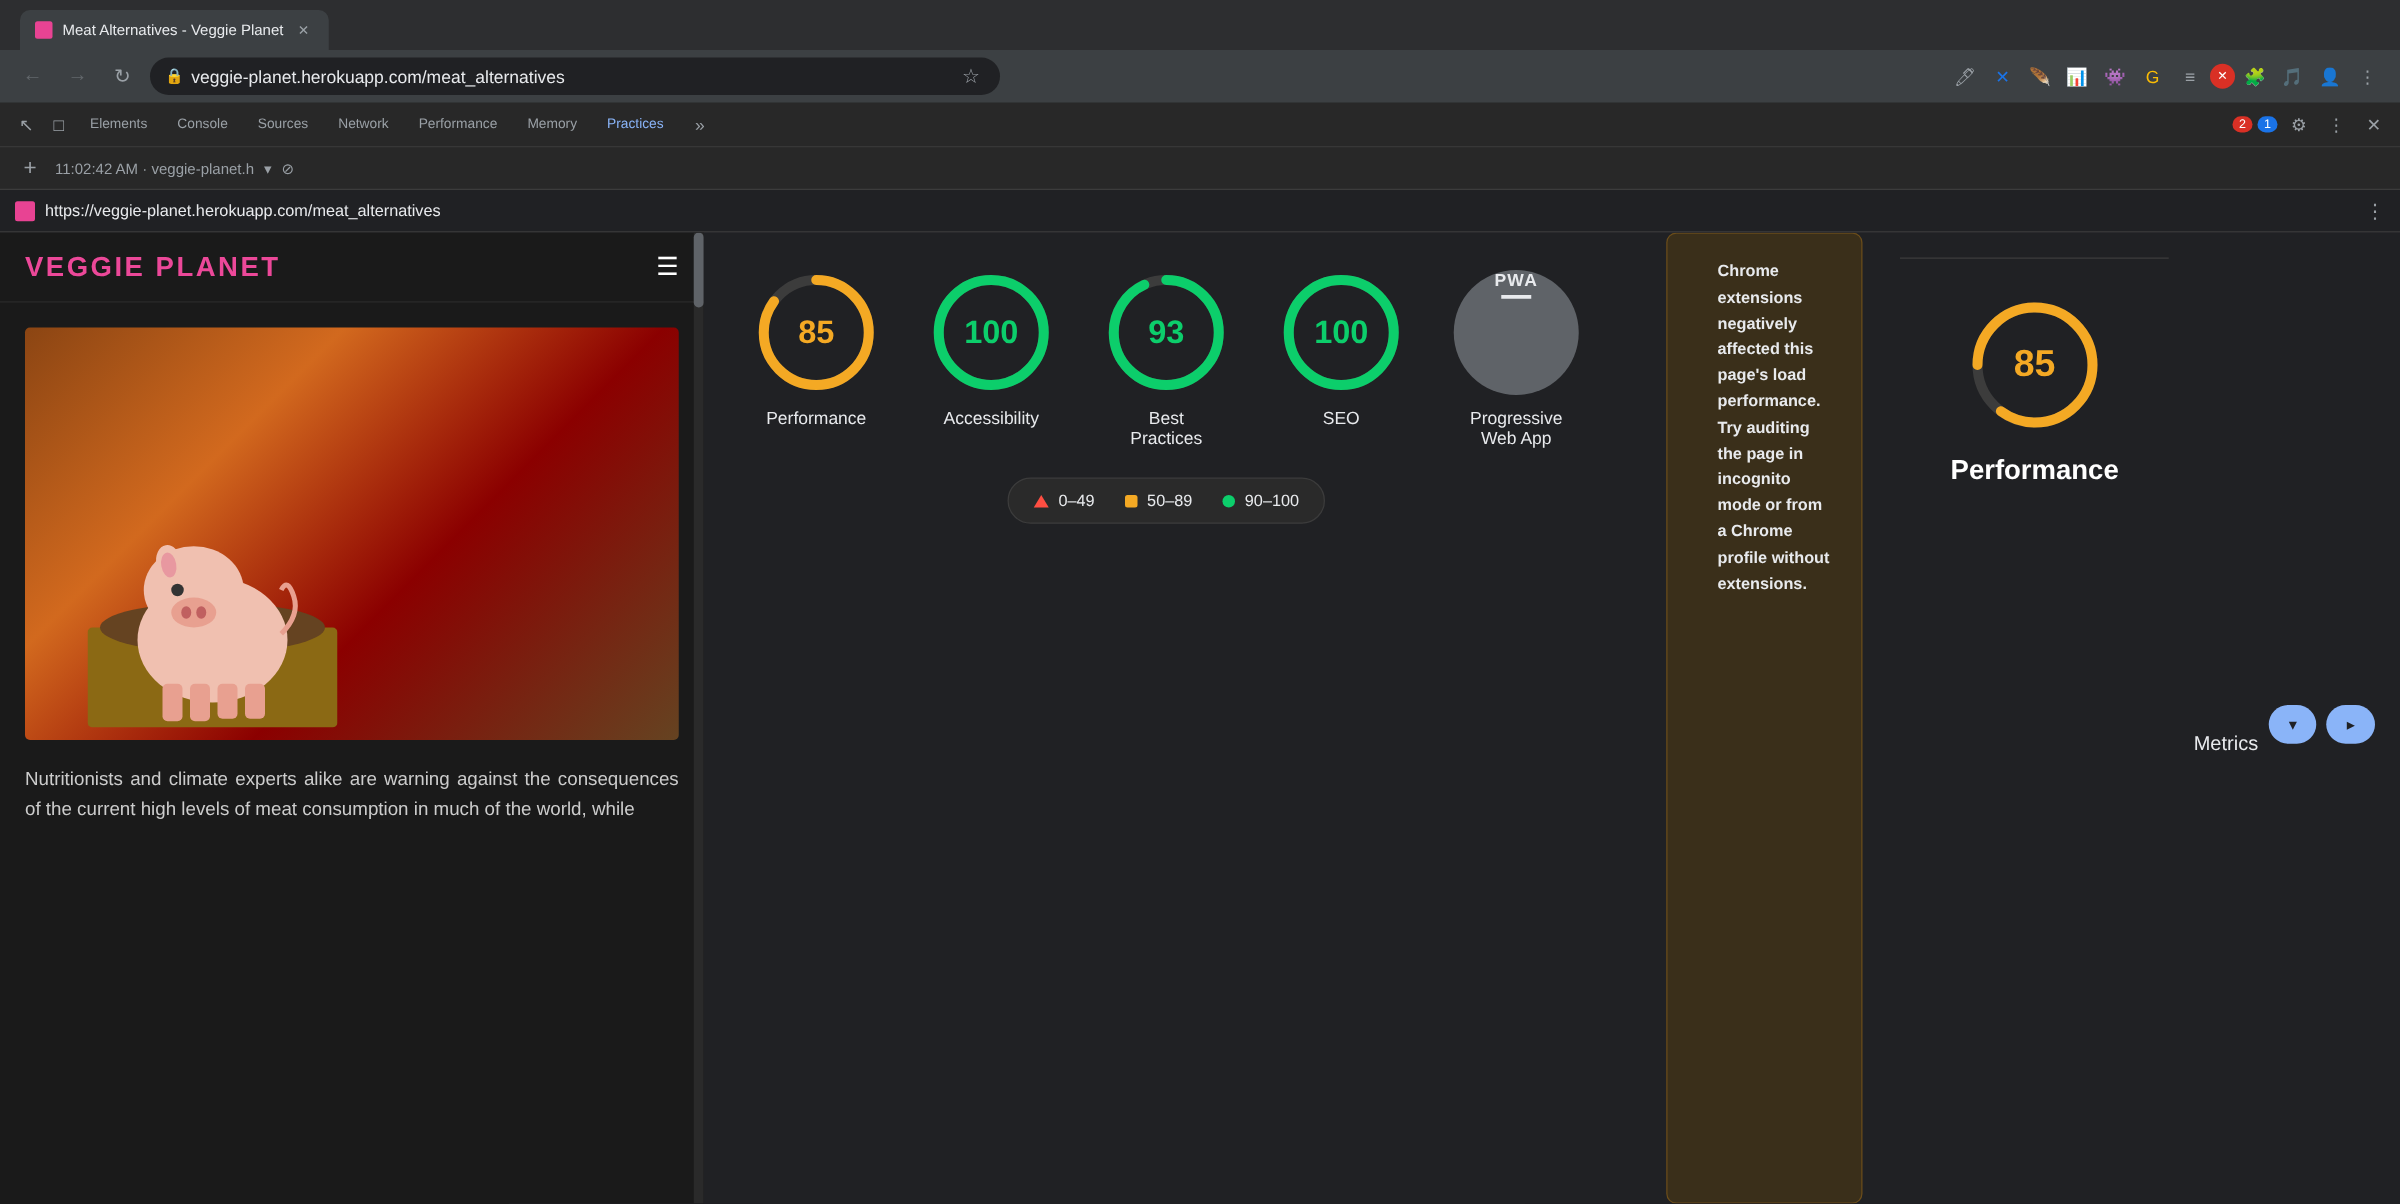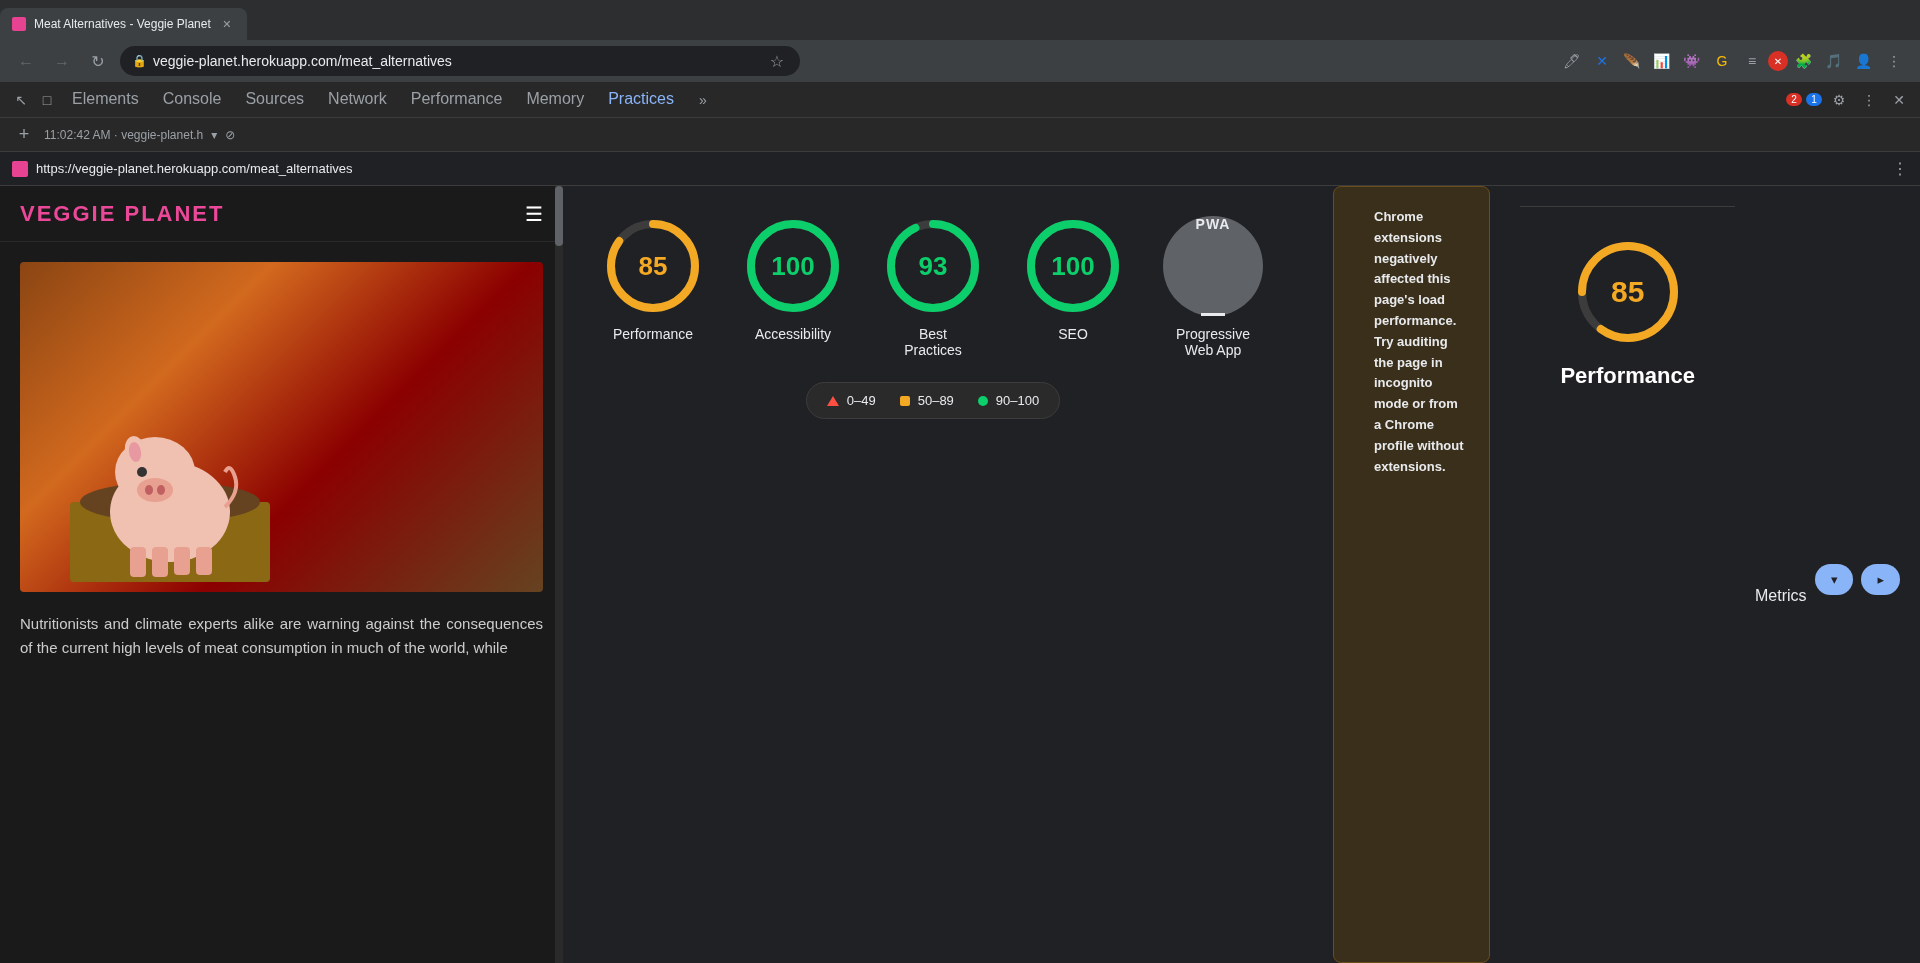--- a/index.html
+++ b/index.html
@@ -1,38 +1,38 @@
 <!DOCTYPE html>
 <html><head>
   <meta charset="utf-8">
   <style>
     * { margin: 0; padding: 0; box-sizing: border-box; }
     body { width: 1920px; height: 963px; overflow: hidden; font-family: -apple-system, BlinkMacSystemFont, 'Segoe UI', Arial, sans-serif; background: #202124; display: flex; flex-direction: column; }
 
     
     .browser-chrome { background: #3c4043; display: flex; flex-direction: column; flex-shrink: 0; }
-    .tab-bar { height: 40px; background: #2d2e30; display: flex; align-items: flex-end; padding: 0 0; }
+    .tab-bar { height: 40px; background: #2d2e30; display: flex; align-items: flex-end; padding: 0 16px; }
     .tab { background: #3c4043; height: 32px; min-width: 220px; border-radius: 8px 8px 0 0; display: flex; align-items: center; padding: 0 12px; gap: 8px; font-size: 13px; color: #e8eaed; }
     .tab-favicon { width: 14px; height: 14px; background: #e84393; border-radius: 2px; flex-shrink: 0; }
     .tab-title { flex: 1; white-space: nowrap; overflow: hidden; text-overflow: ellipsis; font-size: 12px; }
     .tab-close { width: 16px; height: 16px; border-radius: 50%; display: flex; align-items: center; justify-content: center; cursor: pointer; color: #9aa0a6; font-size: 11px; }
 
     .address-bar-row { height: 42px; background: #3c4043; display: flex; align-items: center; padding: 0 12px; gap: 8px; }
     .nav-btn { width: 28px; height: 28px; border-radius: 50%; display: flex; align-items: center; justify-content: center; cursor: pointer; color: #9aa0a6; font-size: 16px; }
     .nav-btn.disabled { opacity: 0.4; cursor: default; }
     .address-input { flex: 1; max-width: 680px; height: 30px; background: #202124; border: none; border-radius: 15px; display: flex; align-items: center; padding: 0 12px; gap: 6px; cursor: text; }
     .address-input .lock-icon { color: #9aa0a6; font-size: 12px; }
     .address-text { color: #e8eaed; font-size: 14px; flex: 1; }
     .star-btn { color: #9aa0a6; font-size: 16px; cursor: pointer; padding: 4px; }
     .toolbar-icons { display: flex; align-items: center; gap: 2px; margin-left: auto; }
     .toolbar-icon { width: 28px; height: 28px; border-radius: 50%; display: flex; align-items: center; justify-content: center; cursor: pointer; color: #9aa0a6; font-size: 14px; }
 
     
     .devtools-bar { height: 36px; background: #282828; display: flex; align-items: center; padding: 0 8px; border-bottom: 1px solid #3c3c3c; flex-shrink: 0; }
-    .devtools-tab { padding: 0 12px; height: 52px; display: flex; align-items: center; font-size: 16px; color: #9aa0a6; cursor: pointer; border-bottom: 2px solid transparent; }
+    .devtools-tab { padding: 0 12px; height: 52px; display: flex; align-items: center; font-size: 11px; color: #9aa0a6; cursor: pointer; border-bottom: 2px solid transparent; }
     .devtools-tab.active { color: #8ab4f8; border-bottom-color: #8ab4f8; }
     .devtools-icons { margin-left: auto; display: flex; align-items: center; gap: 4px; }
     .devtools-icon-btn { width: 26px; height: 26px; border-radius: 4px; display: flex; align-items: center; justify-content: center; cursor: pointer; color: #9aa0a6; font-size: 14px; }
     .badge-red { background: #d93025; color: white; font-size: 10px; padding: 1px 5px; border-radius: 8px; min-width: 16px; text-align: center; }
     .badge-blue { background: #1a73e8; color: white; font-size: 10px; padding: 1px 5px; border-radius: 8px; min-width: 16px; text-align: center; }
 
     
     .devtools-url-bar { height: 34px; background: #282828; display: flex; align-items: center; padding: 0 12px; gap: 8px; border-bottom: 1px solid #3c3c3c; flex-shrink: 0; }
     .devtools-url-text { font-size: 12px; color: #9aa0a6; }
     .devtools-add-btn { width: 24px; height: 24px; display: flex; align-items: center; justify-content: center; font-size: 18px; color: #9aa0a6; cursor: pointer; }
@@ -72,21 +72,21 @@
     .score-circle .circle-bg { fill: none; stroke: #3c3c3c; stroke-width: 8; }
     .score-circle .circle-fill { fill: none; stroke-width: 8; stroke-linecap: round; }
     .score-circle .circle-fill.orange { stroke: #f4a924; }
     .score-circle .circle-fill.green { stroke: #0cce6b; }
     .score-circle .score-text { position: absolute; top: 50%; left: 50%; transform: translate(-50%, -50%); font-size: 26px; font-weight: bold; }
     .score-circle .score-text.orange { color: #f4a924; }
     .score-circle .score-text.green { color: #0cce6b; }
     .score-label { color: #e8eaed; font-size: 14px; text-align: center; font-weight: 500; }
 
     
-    .pwa-circle { width: 100px; height: 100px; border-radius: 50%; background: #5f6368; display: flex; flex-direction: column; align-items: center; justify-content: space-between; gap: 4px; }
+    .pwa-circle { width: 100px; height: 100px; border-radius: 50%; background: #5f6368; display: flex; flex-direction: column; align-items: center; justify-content: flex-start; gap: 4px; }
     .pwa-text { color: #e8eaed; font-size: 14px; font-weight: bold; letter-spacing: 1px; }
     .pwa-dash { width: 24px; height: 3px; background: #e8eaed; }
 
     
     .legend { display: flex; gap: 24px; align-items: center; background: #2a2a2a; border: 1px solid #3c3c3c; border-radius: 20px; padding: 10px 20px; }
     .legend-item { display: flex; align-items: center; gap: 8px; font-size: 13px; color: #e8eaed; }
     .legend-dot { width: 10px; height: 10px; border-radius: 50%; }
     .legend-dot.orange { background: #f4a924; }
     .legend-dot.green { background: #0cce6b; }
     .legend-triangle { width: 0; height: 0; border-left: 6px solid transparent; border-right: 6px solid transparent; border-bottom: 10px solid #ff4e42; }

